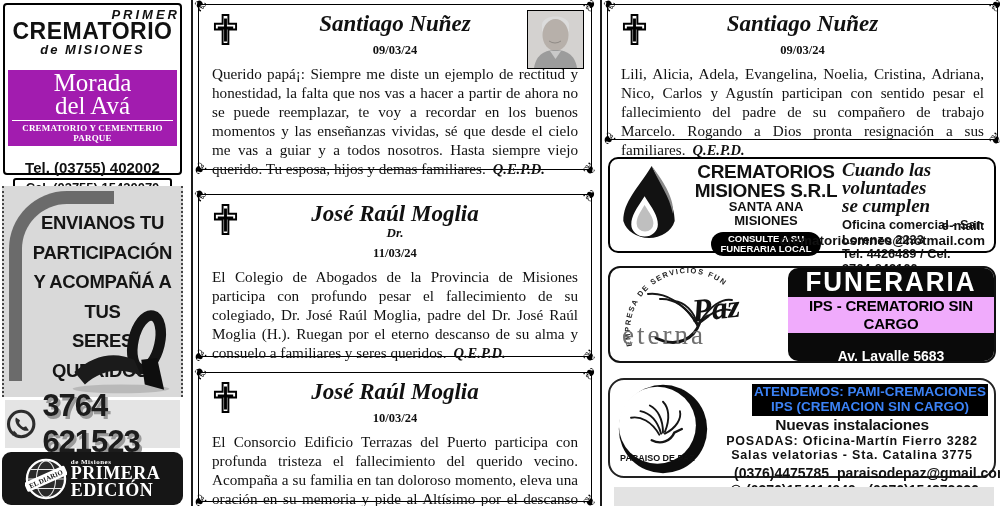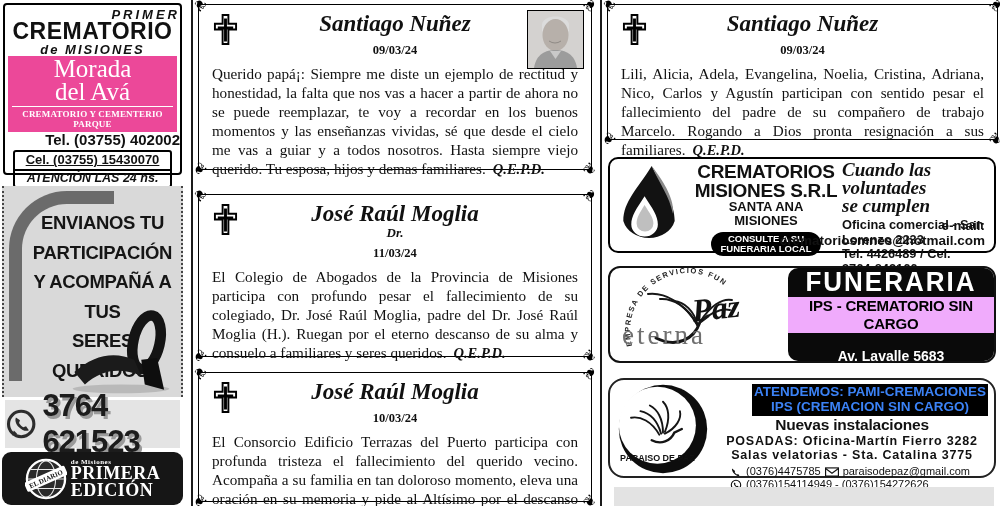--- a/index.html
+++ b/index.html
@@ -7,24 +7,24 @@
         font-family:"Liberation Serif",serif;color:#111;}
   .vdiv{position:absolute;top:0;width:2px;height:506px;background:#1a1a1a;}
 
   
   .crem-box{position:absolute;left:3px;top:3px;width:179px;height:172px;border:2px solid #000;
             border-radius:4px;box-sizing:border-box;text-align:center;padding-top:3px;
             font-family:"Liberation Sans",sans-serif;}
   .primer{font-style:italic;font-weight:bold;font-size:13px;letter-spacing:3px;line-height:1;text-align:right;}
   .ctitle{font-weight:bold;font-size:23px;letter-spacing:.5px;line-height:.95;}
   .demis{font-style:italic;font-weight:bold;font-size:13px;letter-spacing:2px;line-height:1.05;}
-  .blackbox{background:#ec4899;color:#fff;margin:0 3px;padding:1px 0 3px;font-family:"Liberation Serif",serif;}
+  .blackbox{background:#a21caf;color:#fff;margin:14px 3px;padding:1px 0 3px;font-family:"Liberation Serif",serif;}
   .brandline{font-size:25px;line-height:.92;}
   .bsub{font-weight:bold;font-size:9px;letter-spacing:.2px;border-top:1px solid #fff;margin:3px 4px 0;padding-top:2px;}
-  .tel{font-weight:bold;font-size:15px;line-height:1.05;text-align:right;}
+  .tel{font-weight:bold;font-size:15px;line-height:1.05;}
   .celbox{border:2px solid #000;border-radius:3px;margin:2px 8px;padding:1px 0 1px;}
   .cel{font-weight:bold;font-size:13px;text-decoration:underline;line-height:1.1;}
   .h24{font-style:italic;font-weight:bold;font-size:12.5px;border-top:2px solid #000;margin-top:1px;padding-top:1px;line-height:1.1;}
   .mail{font-weight:bold;font-size:9.5px;line-height:1.2;border-bottom:1px solid #000;margin:1px 10px 0;padding-bottom:1px;}
   .web{font-weight:bold;font-size:10px;line-height:1.3;}
 
   
   .part-box{position:absolute;left:2px;top:186px;width:181px;height:398px;box-sizing:border-box;}
   .part-gray{position:absolute;left:0;top:0;right:0;height:211px;background:#d9d9d9;
              border-left:2px dotted #444;border-right:2px dotted #444;box-sizing:border-box;overflow:hidden;}
@@ -88,21 +88,21 @@
   .fun-ips{background:#f0abfc;color:#000;font-weight:bold;font-size:15px;line-height:1.2;letter-spacing:-.2px;}
   .fun-line{font-weight:bold;font-size:14px;line-height:1.14;}
 
   .paraiso{position:absolute;left:608px;top:378px;width:388px;height:100px;border:2px solid #222;
            border-radius:16px;box-sizing:border-box;}
   .par-logo{position:absolute;left:5px;top:2px;}
   .par-right{position:absolute;left:106px;right:6px;top:4px;text-align:center;}
   .par-banner{background:#000;color:#3b82f6;font-weight:bold;font-size:13.5px;line-height:1.1;padding:1px 2px;margin-left:36px;}
   .par-nuevas{font-weight:bold;font-size:15.5px;line-height:1.15;letter-spacing:-.2px;}
   .par-addr{font-weight:bold;font-size:12.5px;line-height:1.15;letter-spacing:.8px;}
-  .par-contact{font-weight:normal;font-size:11px;line-height:1.18;text-align:right;padding-left:14px;
+  .par-contact{font-weight:bold;font-size:14px;line-height:1.18;text-align:right;padding-left:14px;
                display:flex;align-items:center;gap:4px;justify-content:flex-start;}
   .gray-strip{position:absolute;left:614px;top:487px;width:380px;height:19px;background:#e3e3e3;}
   svg{display:block;}
 </style>
 </head>
 <body>
 
 <div class="page">
 
   <div class="vdiv" style="left:191px"></div>

